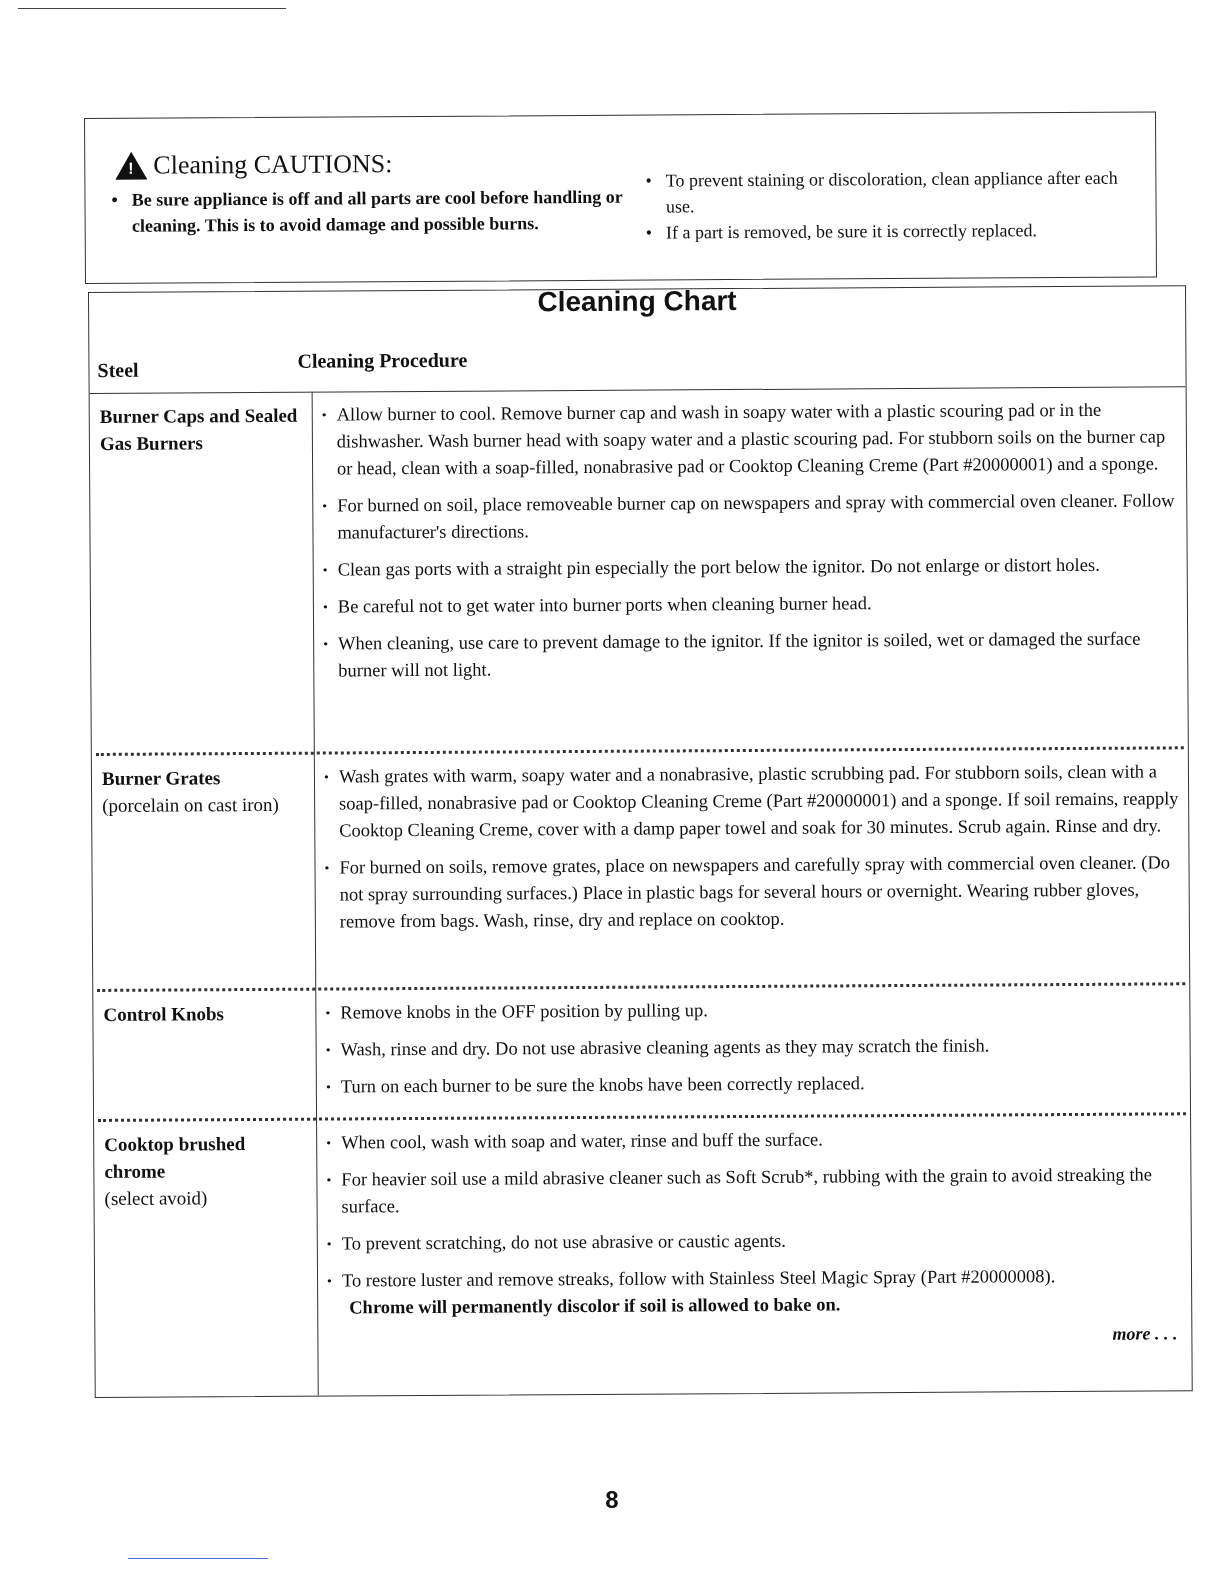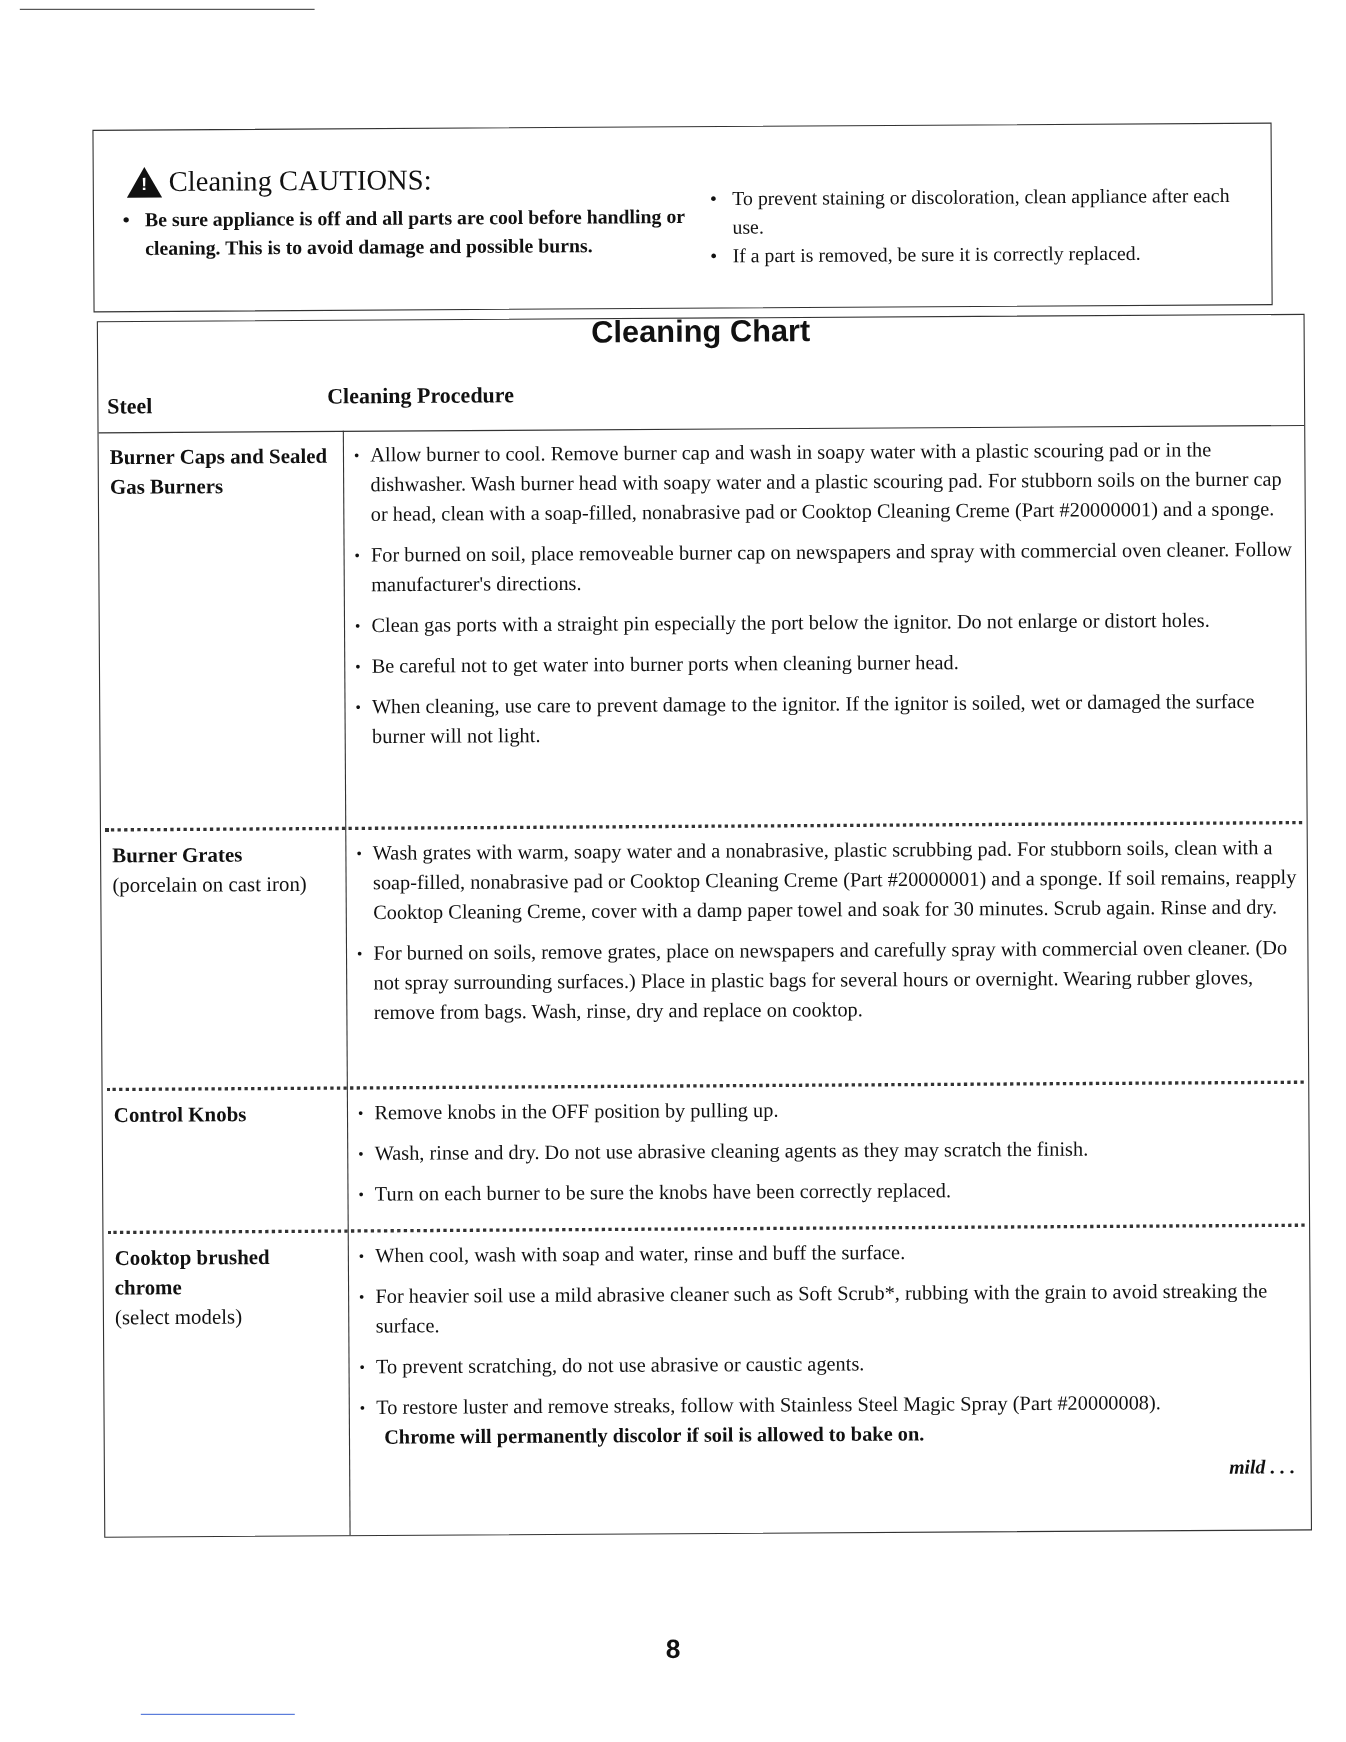--- a/index.html
+++ b/index.html
@@ -134,21 +134,21 @@
         </div>
       <div class="item">
           <span class="dot">•</span>
           <span>Turn on each burner to be sure the knobs have been correctly replaced.</span>
         </div>
     </div>
   </div>
   <div class="sep" style="top:826px;"></div>
 
   <div class="row" style="top:838px;">
-    <div class="part"><b>Cooktop brushed chrome</b><span>(select models)</span></div>
+    <div class="part"><b>Cooktop brushed chrome</b><span>(select avoid)</span></div>
     <div class="proc">
       <div class="item">
           <span class="dot">•</span>
           <span>When cool, wash with soap and water, rinse and buff the surface.</span>
         </div>
       <div class="item">
           <span class="dot">•</span>
           <span>For heavier soil use a mild abrasive cleaner such as Soft Scrub*, rubbing with the grain to avoid streaking the surface.</span>
         </div>
       <div class="item">
@@ -156,17 +156,17 @@
           <span>To prevent scratching, do not use abrasive or caustic agents.</span>
         </div>
       <div class="item" style="margin-bottom:0">
           <span class="dot">•</span>
           <span>To restore luster and remove streaks, follow with Stainless Steel Magic Spray (Part #20000008).</span>
         </div>
       <div style="padding-left:22px;font-weight:bold;">Chrome will permanently discolor if soil is allowed to bake on.</div>
     </div>
   </div>
 
-  <div class="more">mild . . .</div>
+  <div class="more">more . . .</div>
 </div>
 
 <div class="page-num">8</div>
 <div class="bottom-line"></div>
 
 </body></html>

